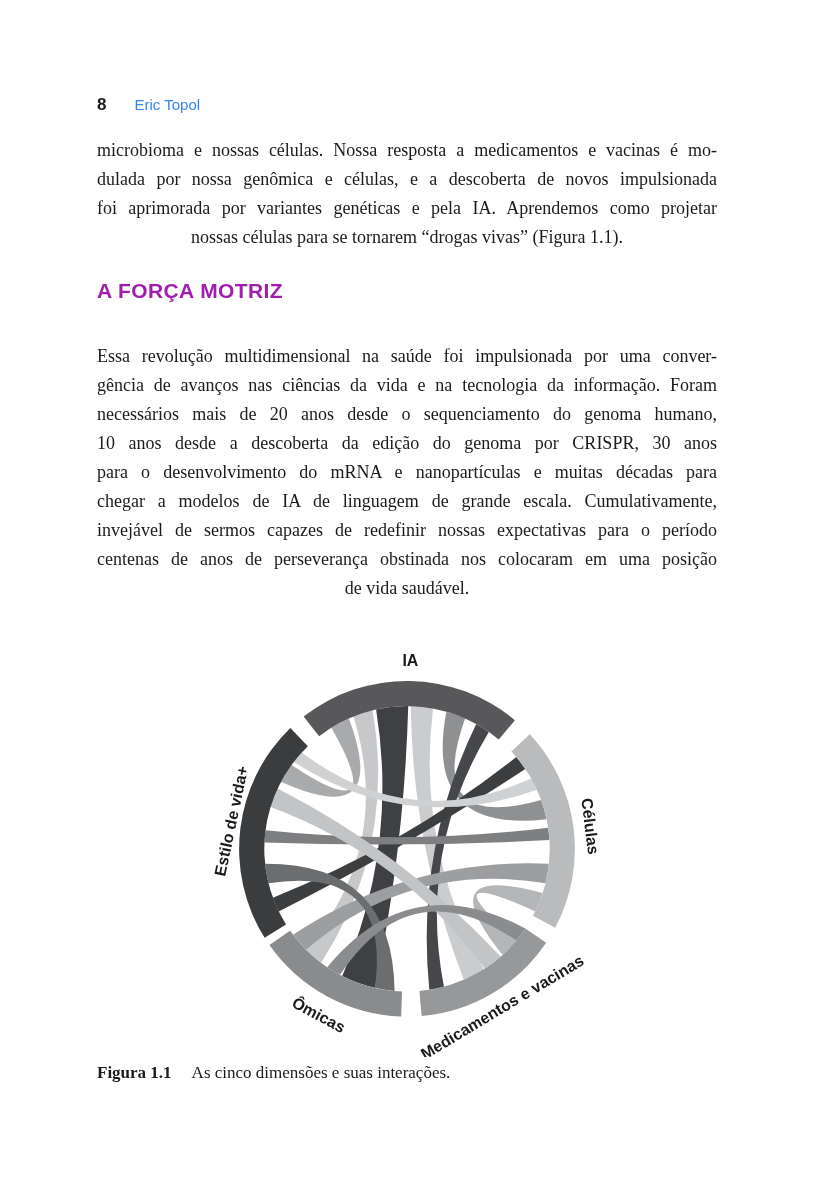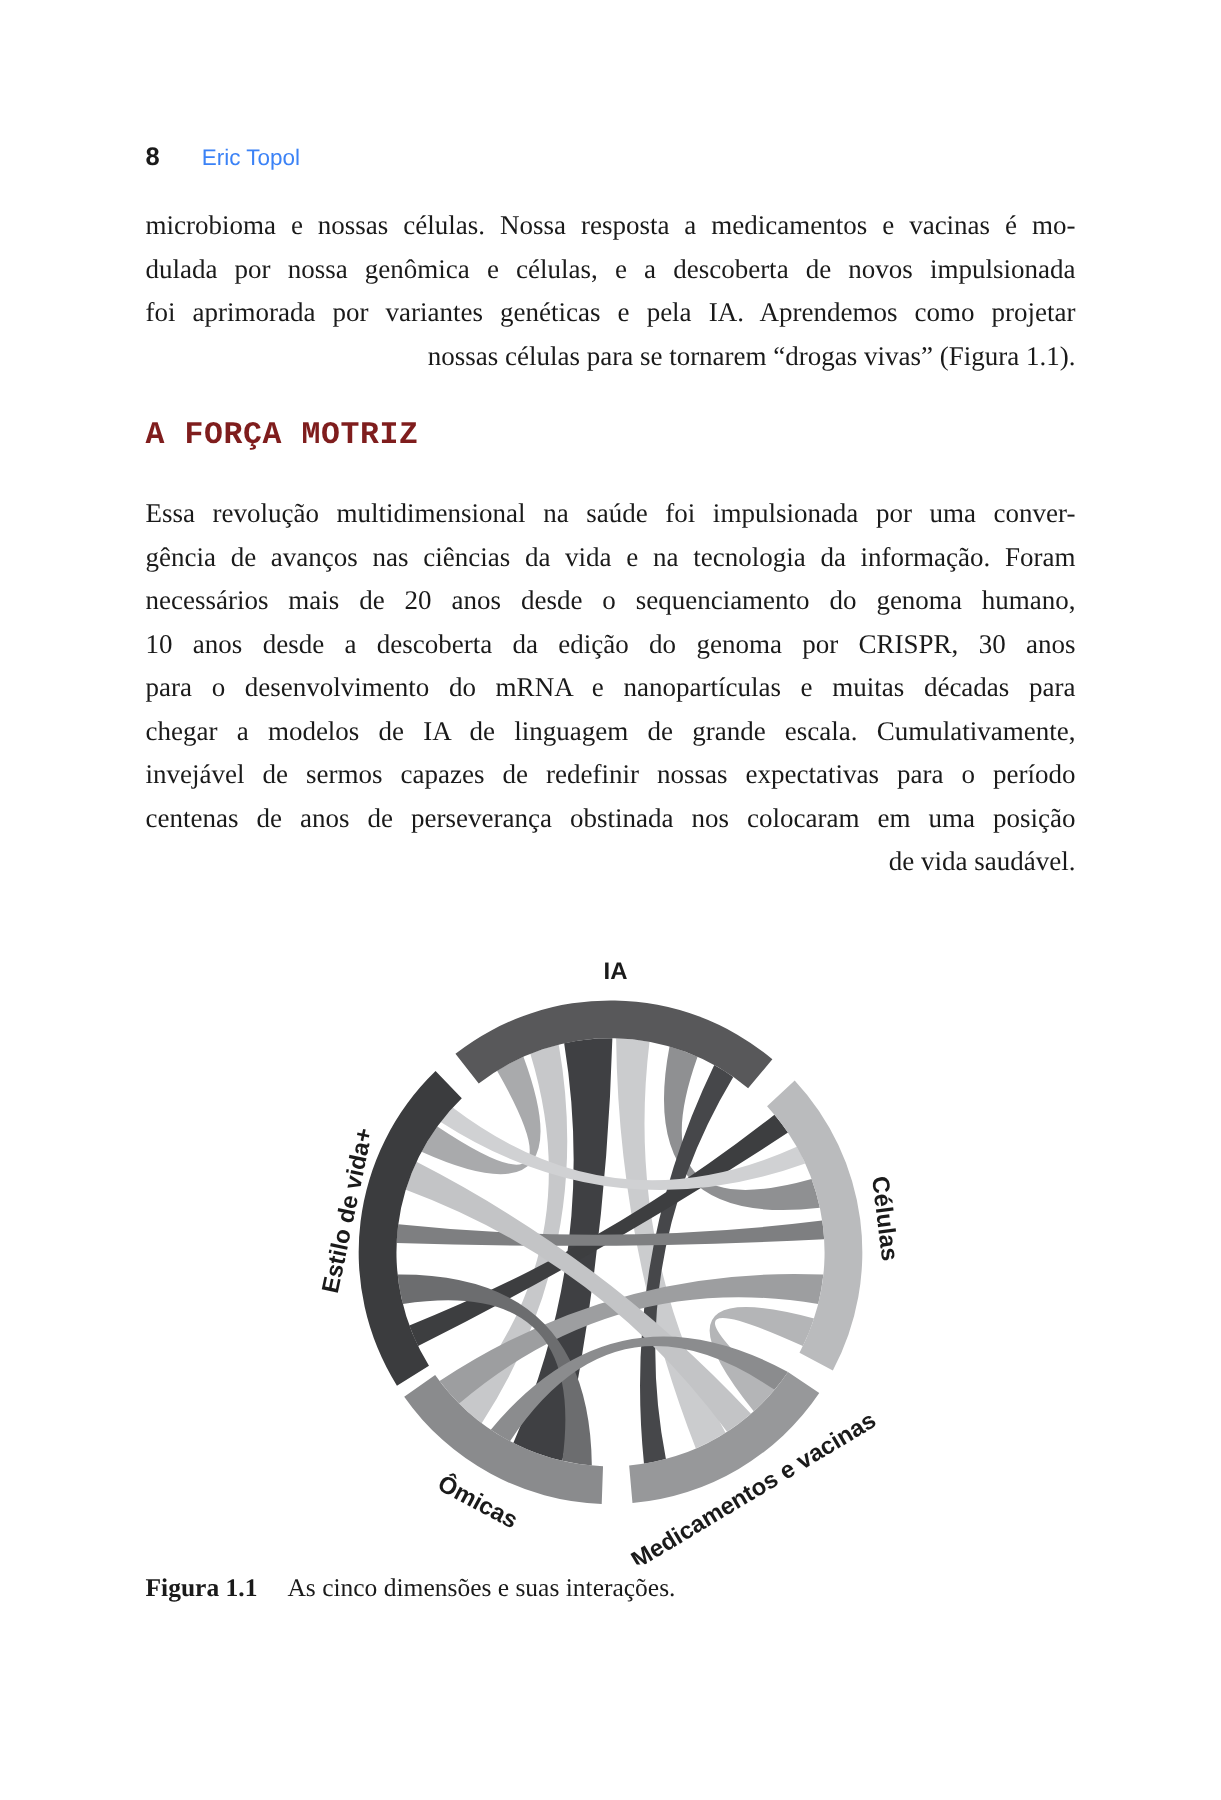--- a/index.html
+++ b/index.html
@@ -25,28 +25,28 @@
   .para{margin:0;}
   .para-1{margin-top:21px;}
   .para-2{margin-top:10px;}
   .tline{
     display:block;
     font-size:18px;
     line-height:29px;
     white-space:normal;
   }
   .jline{text-align:justify;text-align-last:justify;}
-  .lline{text-align:right;}
+  .lline{text-align:center;}
   .section-heading{
-    margin:27px 0 4px 0;
-    font-family:Liberation Mono, monospace;
+    margin:27px 0 17px 0;
+    font-family:Liberation Sans, sans-serif;
     font-weight:bold;
     font-size:21px;
     letter-spacing:0.4px;
-    color:#7f1d1d;
+    color:#a21caf;
   }
   .heading-gap{height:12px;}
   figure{margin:41px 0 0 0;}
   .chord-svg{display:block;margin:0 auto;}
   .chord-label{
     font-family:"Liberation Sans","DejaVu Sans",sans-serif;
     font-weight:bold;
     font-size:9.5px;
     fill:#1a1a1a;
   }

